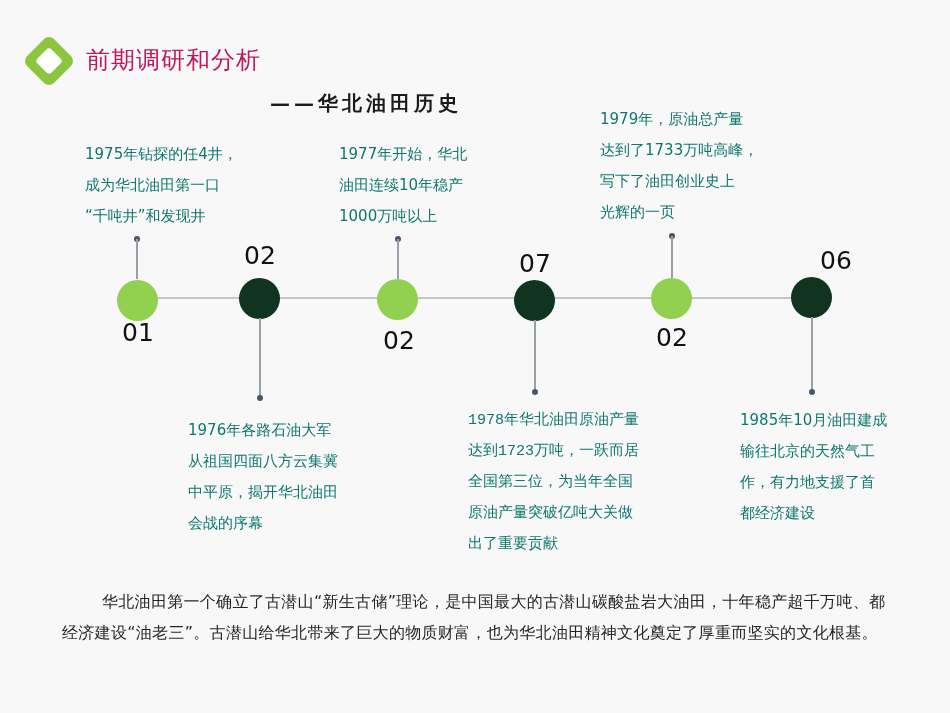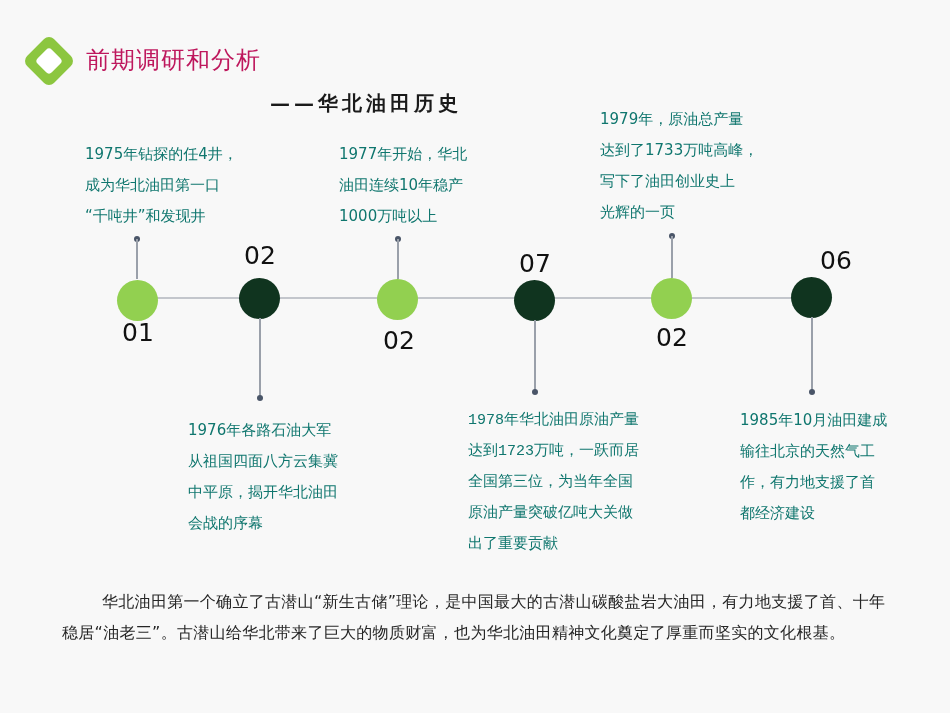--- a/index.html
+++ b/index.html
@@ -161,13 +161,13 @@
 
 <div class="num" style="left:806px; top:248px;">06</div>
 <div class="node dark" style="left:791px; top:277px;"></div>
 <div class="pin-line" style="left:811px; top:317px; height:75px;"></div>
 <div class="pin-dot" style="left:809px; top:389px;"></div>
 <div class="desc" style="left:740px; top:405px;">1985年10月油田建成
 输往北京的天然气工
 作，有力地支援了首
 都经济建设</div>
 
-<div class="paragraph">华北油田第一个确立了古潜山“新生古储”理论，是中国最大的古潜山碳酸盐岩大油田，有力地支援了首、十年稳居“油老三”。古潜山给华北带来了巨大的物质财富，也为华北油田精神文化奠定了厚重而坚实的文化根基。</div>
+<div class="paragraph">华北油田第一个确立了古潜山“新生古储”理论，是中国最大的古潜山碳酸盐岩大油田，十年稳产超千万吨、都经济建设“油老三”。古潜山给华北带来了巨大的物质财富，也为华北油田精神文化奠定了厚重而坚实的文化根基。</div>
 
 </body></html>

